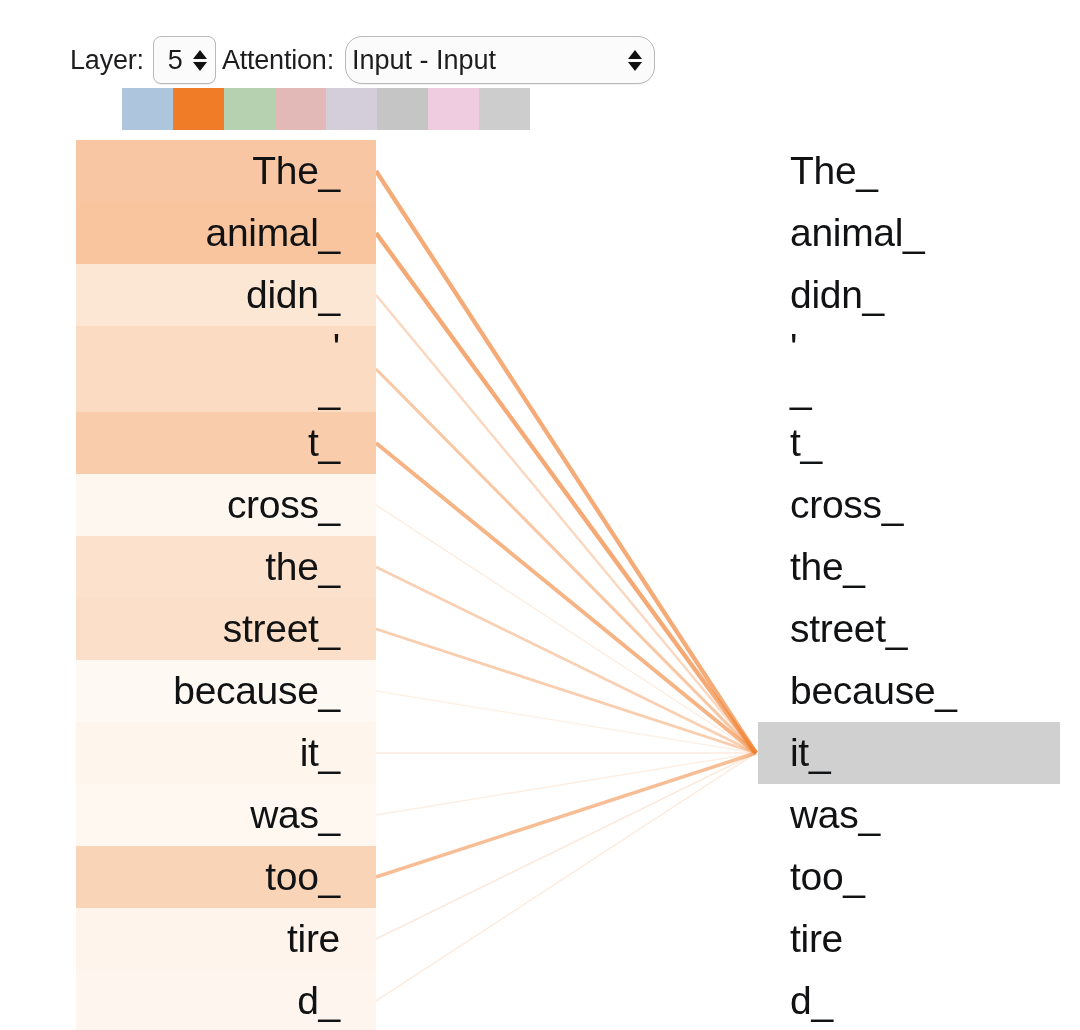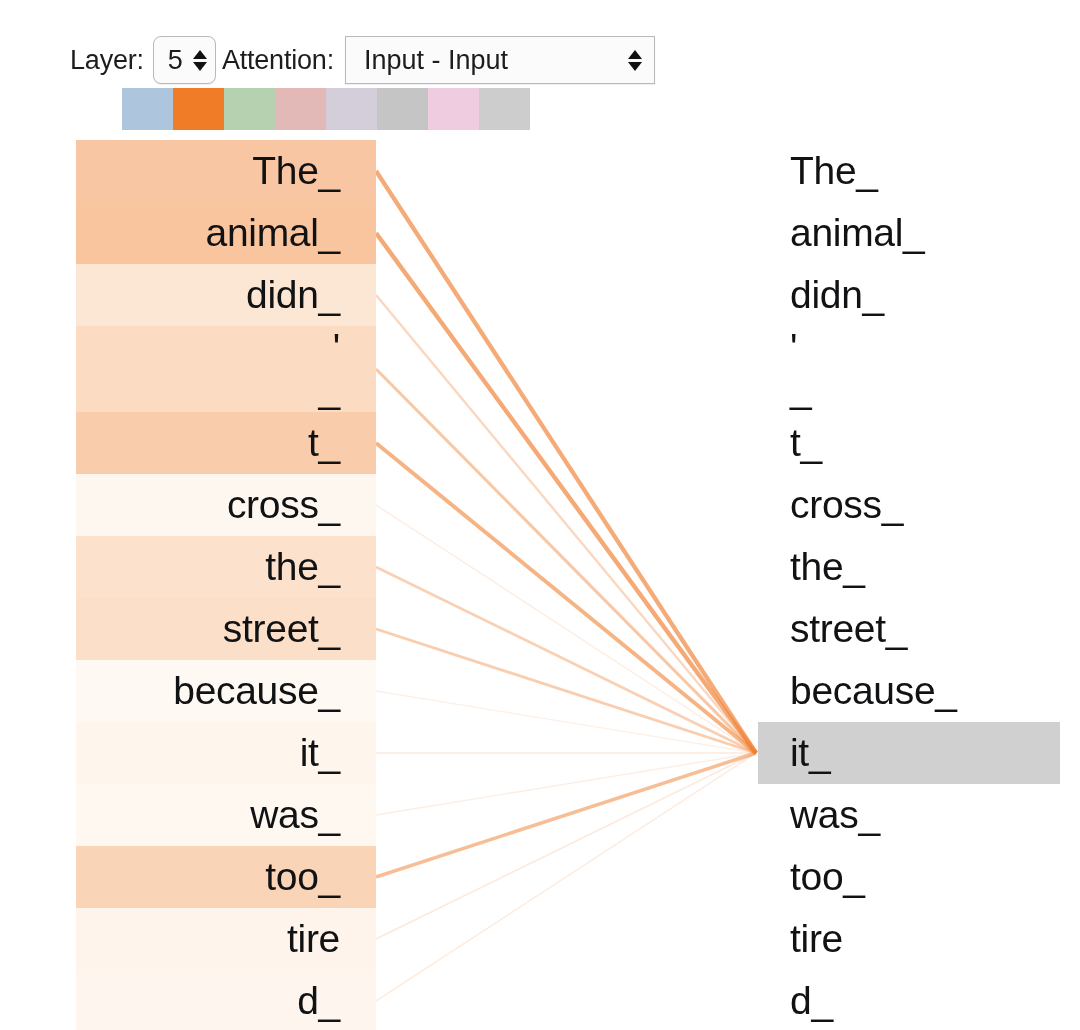--- a/index.html
+++ b/index.html
@@ -38,25 +38,25 @@
   .spin-arrows{
     display:flex;flex-direction:column;justify-content:center;
     align-items:center;margin-left:10px;gap:3px;
   }
   .spin-arrows i{display:block;width:0;height:0;border-left:7px solid transparent;border-right:7px solid transparent;}
   .spin-arrows i.up{border-bottom:9px solid #111;}
   .spin-arrows i.down{border-top:9px solid #111;}
 
   .select-box{
     display:inline-flex;align-items:center;
-    border:1.5px solid #b9b9b9;border-radius:0;
+    border:1.5px solid #b9b9b9;border-radius:17px;
     background:#fbfbfb;
     height:48px;
     width:310px;
-    padding:0 12px 0 18px;
+    padding:0 12px 0 6px;
     margin-left:11px;
     box-sizing:border-box;
     box-shadow:0 1px 1px rgba(0,0,0,.06);
   }
   .select-box .val{font-size:27px;color:#1d1d1f;line-height:1;flex:1;}
 
   
   .legend{
     position:absolute;left:122px;top:88px;
     height:42px;display:flex;

